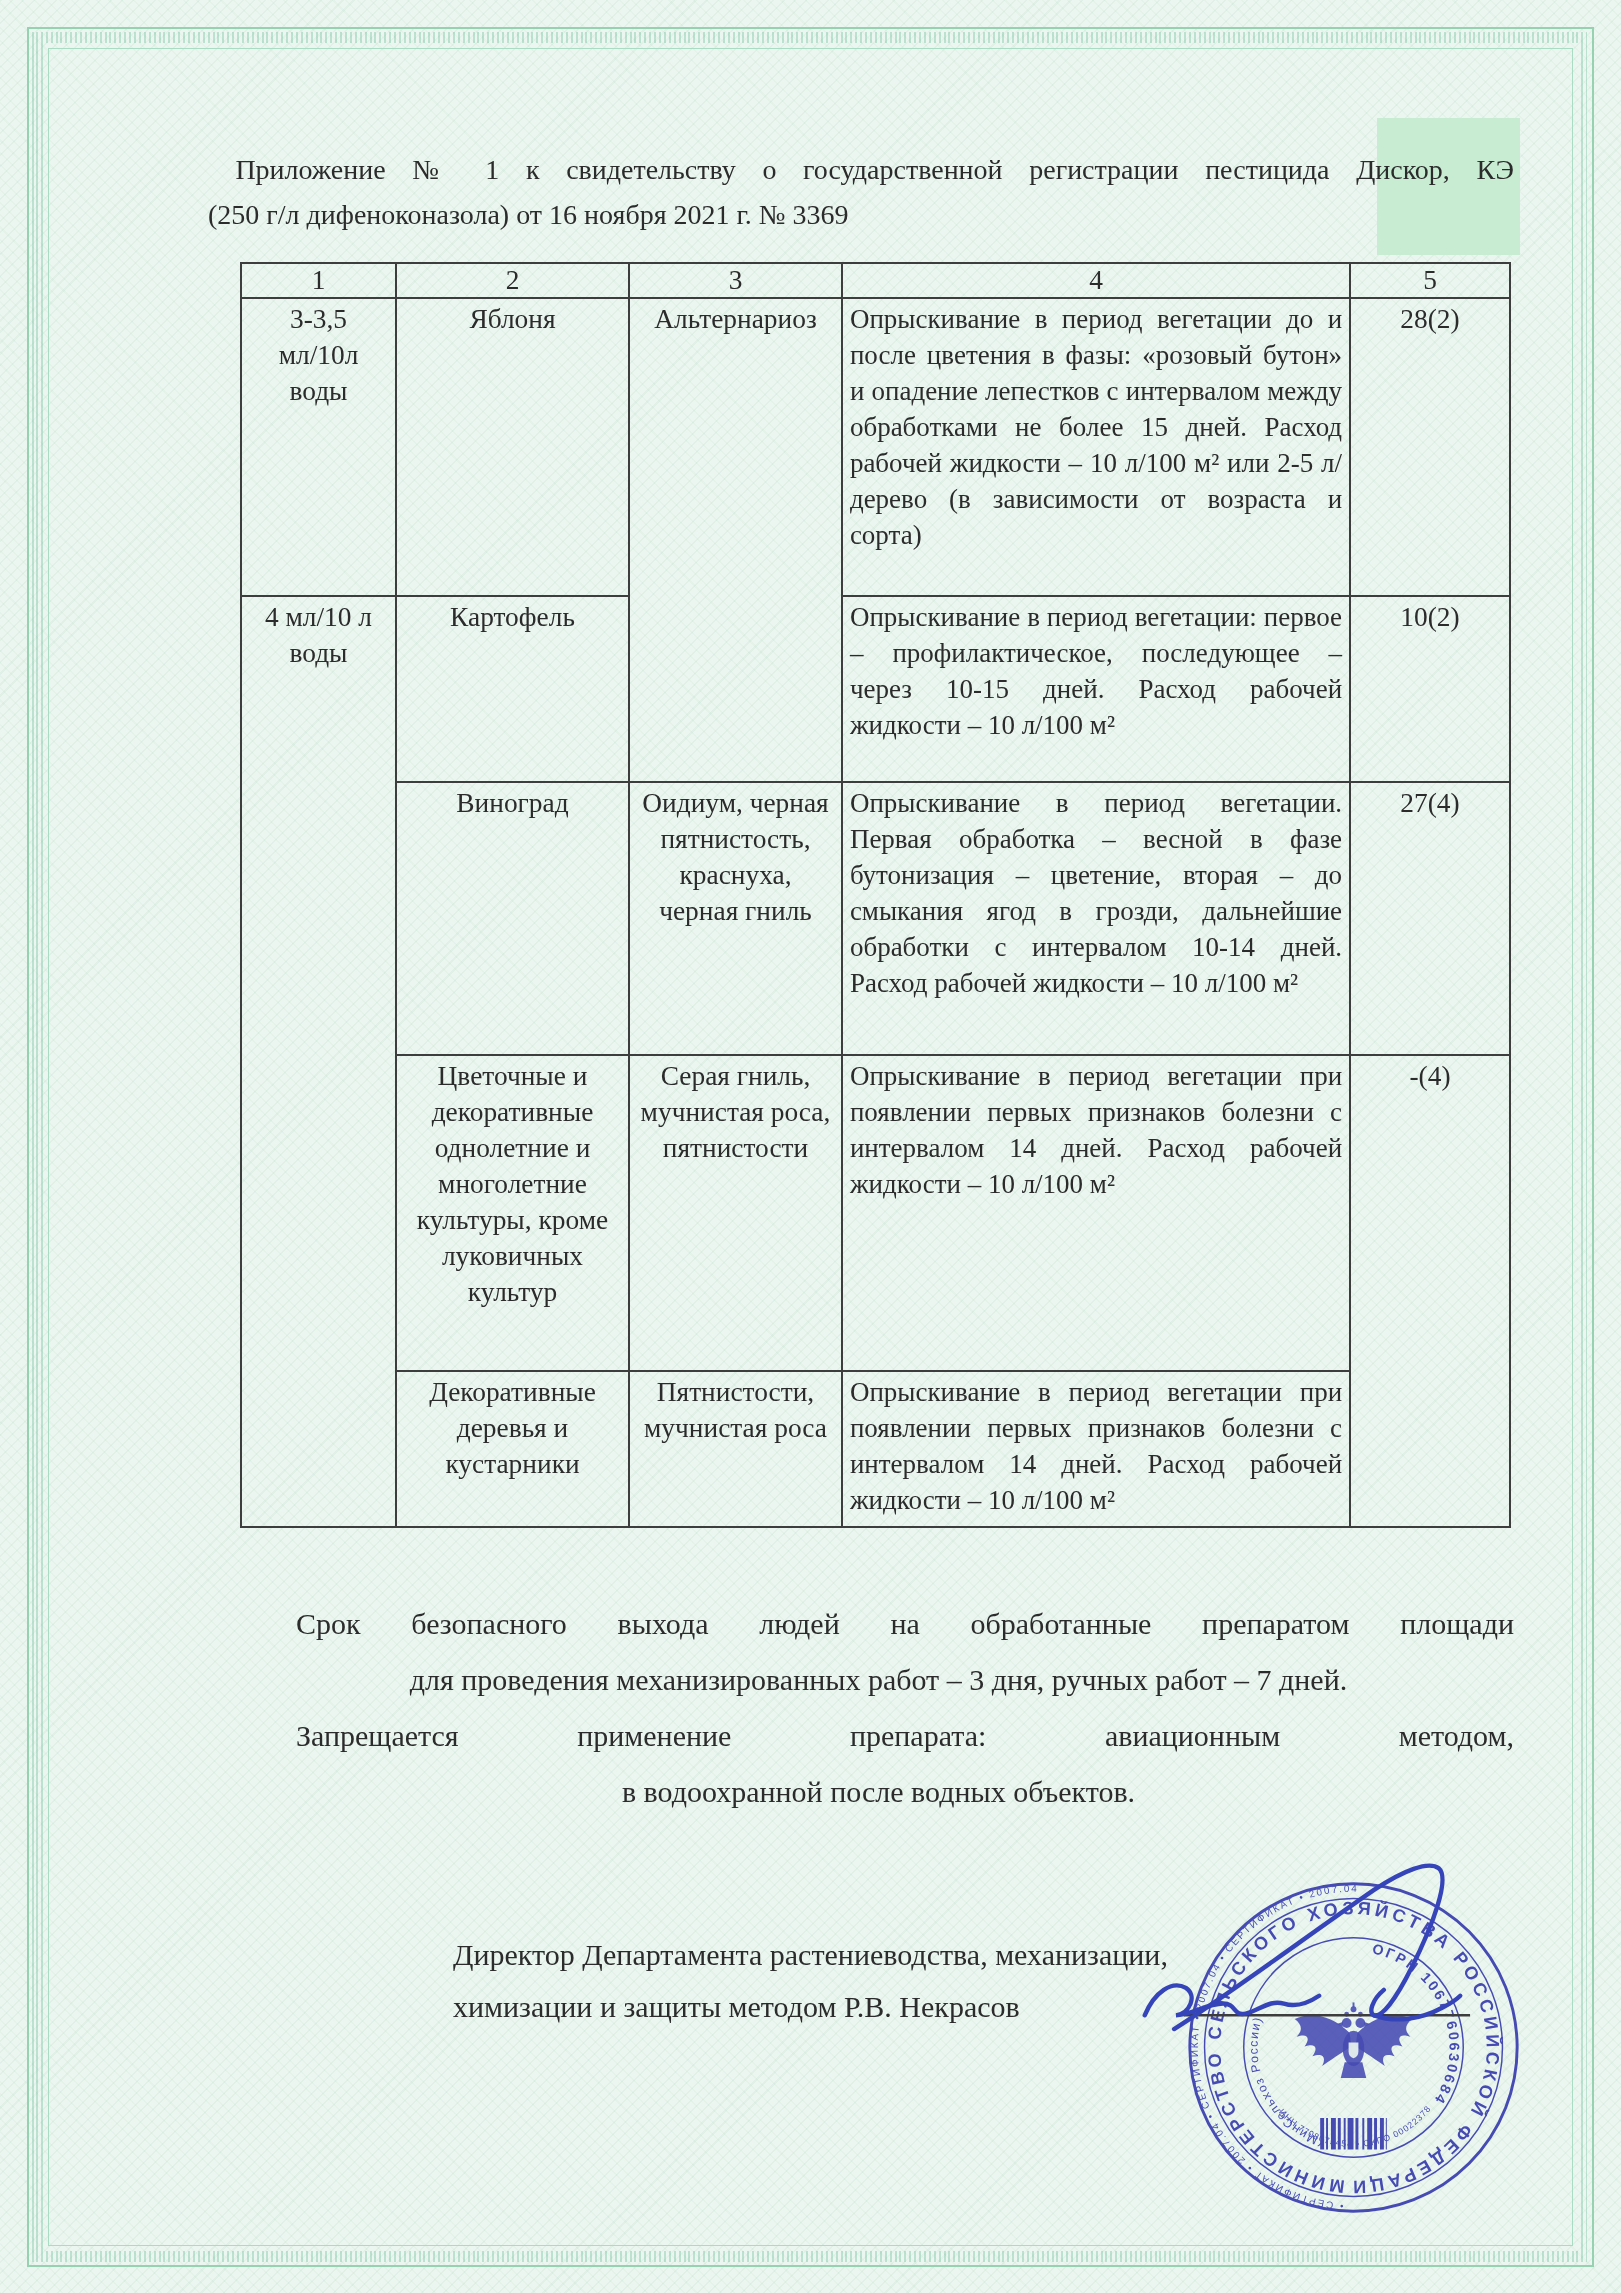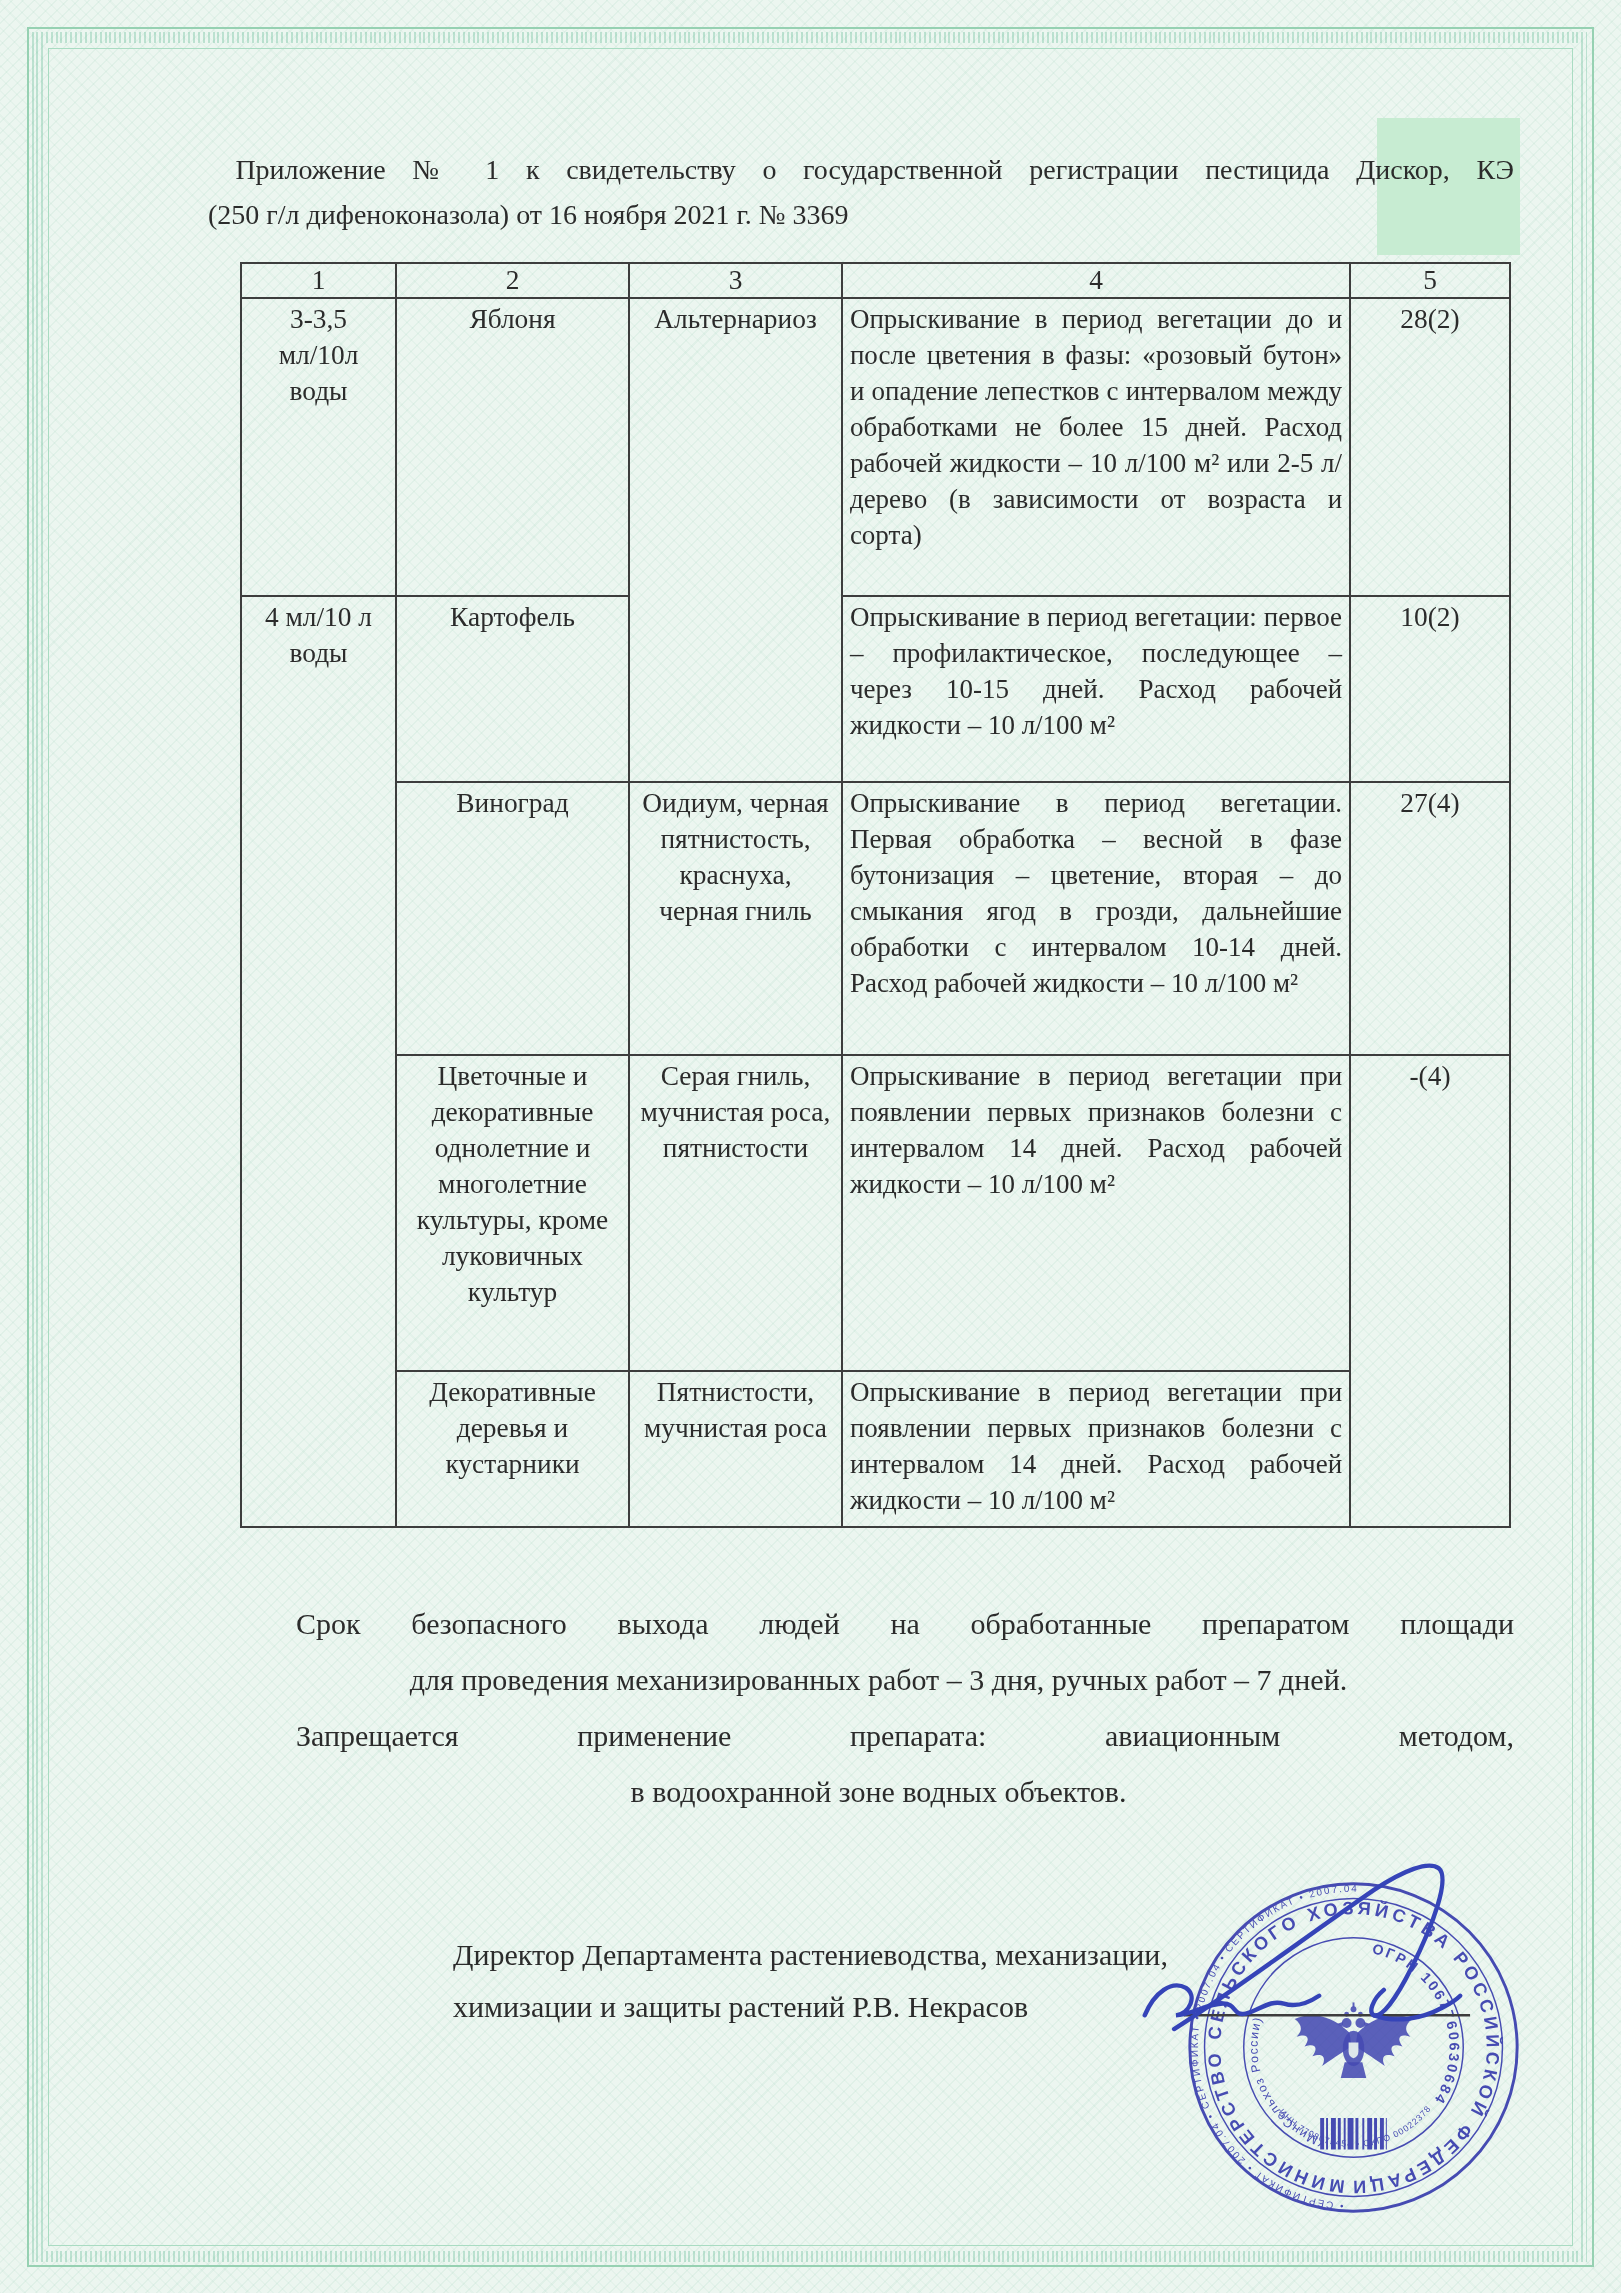--- a/index.html
+++ b/index.html
@@ -120,26 +120,26 @@
       <td class="c3">Пятнистости, мучнистая роса</td>
       <td class="c4">Опрыскивание в период вегетации при появлении первых признаков болезни с интервалом 14 дней. Расход рабочей жидкости – 10 л/100 м²</td>
     </tr>
   </tbody>
 </table>
 
 <div class="paras">
   <div class="p-l1">Срок безопасного выхода людей на обработанные препаратом площади</div>
   <div class="p-l2">для проведения механизированных работ – 3 дня, ручных работ – 7 дней.</div>
   <div class="p-l1">Запрещается применение препарата: авиационным методом,</div>
-  <div class="p-l2">в водоохранной зоне водных объектов.</div>
+  <div class="p-l2">в водоохранной после водных объектов.</div>
 </div>
 
 <div class="director">
   <div>Директор Департамента растениеводства, механизации,</div>
-  <div>химизации и защиты растений Р.В. Некрасов</div>
+  <div>химизации и защиты методом Р.В. Некрасов</div>
 </div>
 
 <svg class="stamp" viewBox="0 0 350 350">
   <defs>
     <path id="ringOuter" d="M175 334 A159 159 0 0 1 175 16 A159 159 0 0 1 175 334"></path>
     <path id="ringMain" d="M175 311 A136 136 0 0 1 175 39 A136 136 0 0 1 175 311"></path>
     <path id="arcRight" d="M175 77 A98 98 0 0 1 175 273"></path>
     <path id="arcLeft" d="M175 273 A98 98 0 0 1 175 77"></path>
     <path id="arcBottom" d="M84 218 A100 100 0 0 0 266 218"></path>
   </defs>

